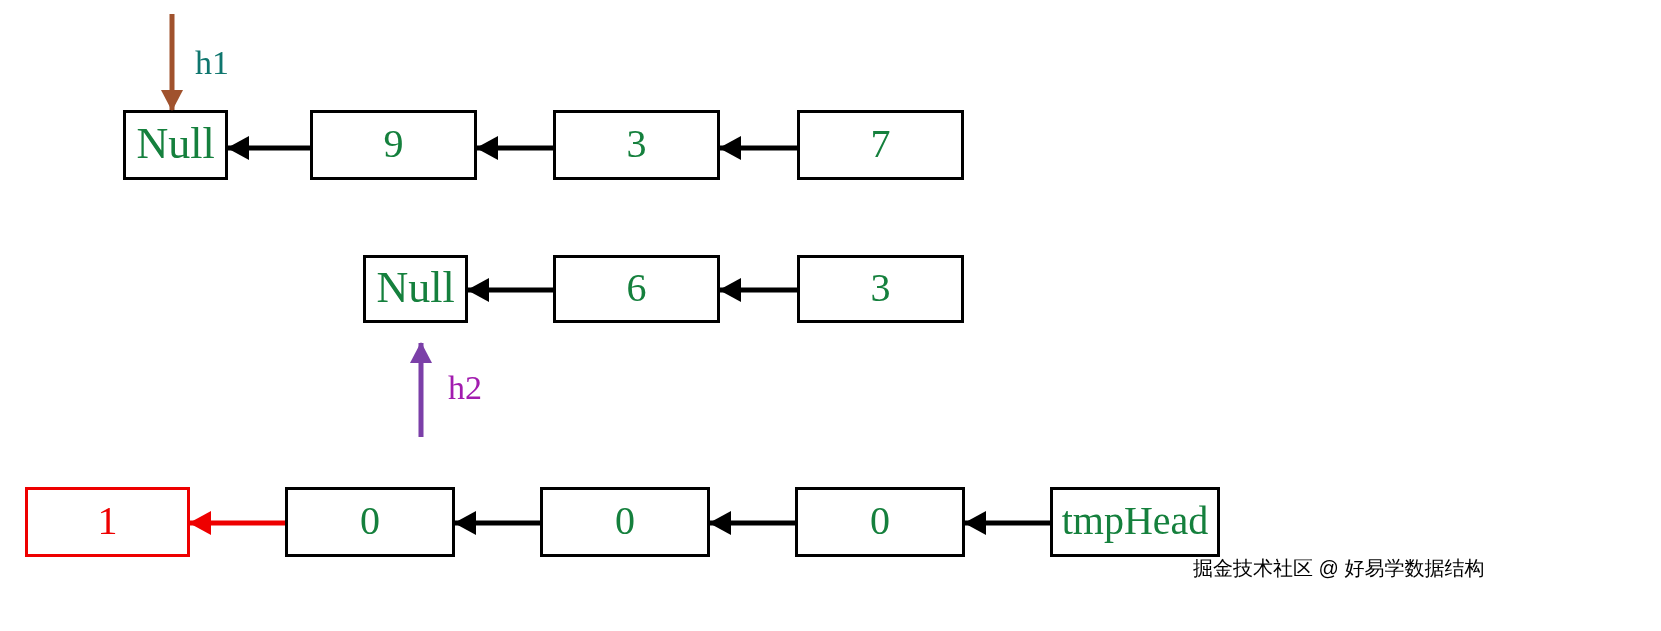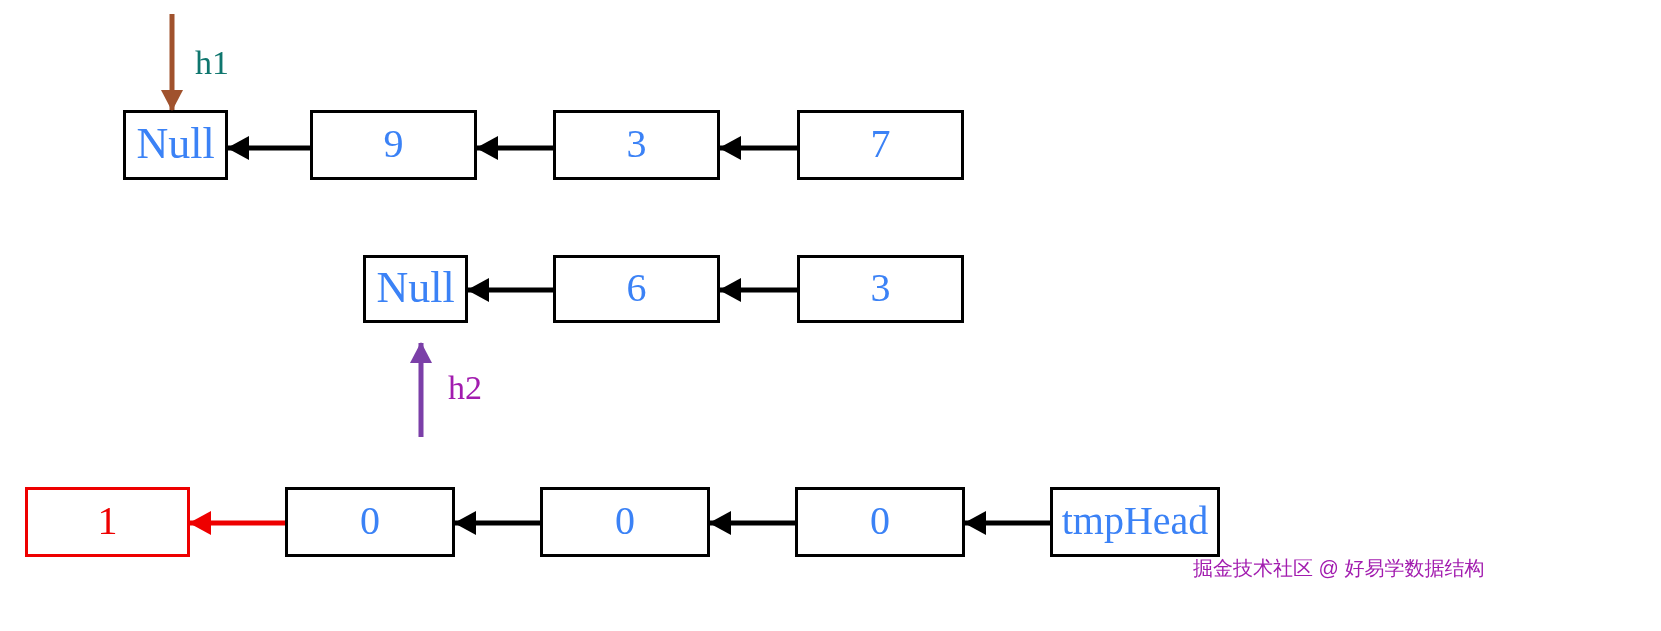--- a/index.html
+++ b/index.html
@@ -21,21 +21,21 @@
   
   .node {
     position: absolute;
     box-sizing: border-box;
     border: 3px solid #000000;
     background: #ffffff;
     display: flex;
     align-items: center;
     justify-content: center;
     font-family: "Liberation Serif", "DejaVu Serif", serif;
-    color: #3b82f6;
+    color: #15803d;
     line-height: 1;
     user-select: none;
   }
   .node.red {
     border-color: #ee0000;
     color: #ee0000;
   }
   .node .val {
     display: block;
     transform: translateY(-1px);
@@ -113,21 +113,21 @@
     position: absolute;
     font-family: "Liberation Serif", "DejaVu Serif", serif;
     color: #000000;
     line-height: 1;
     white-space: nowrap;
     user-select: none;
   }
   .watermark {
     position: absolute;
     font-family: "Liberation Sans", "DejaVu Sans", sans-serif;
-    color: #a21caf;
+    color: #000000;
     line-height: 1;
     white-space: nowrap;
     user-select: none;
   }
 </style>
 </head>
 <body>
 
 <div id="canvas">
     <div style="position: absolute; left: 0px; top: 0px; width: 100%; height: 100%;">

